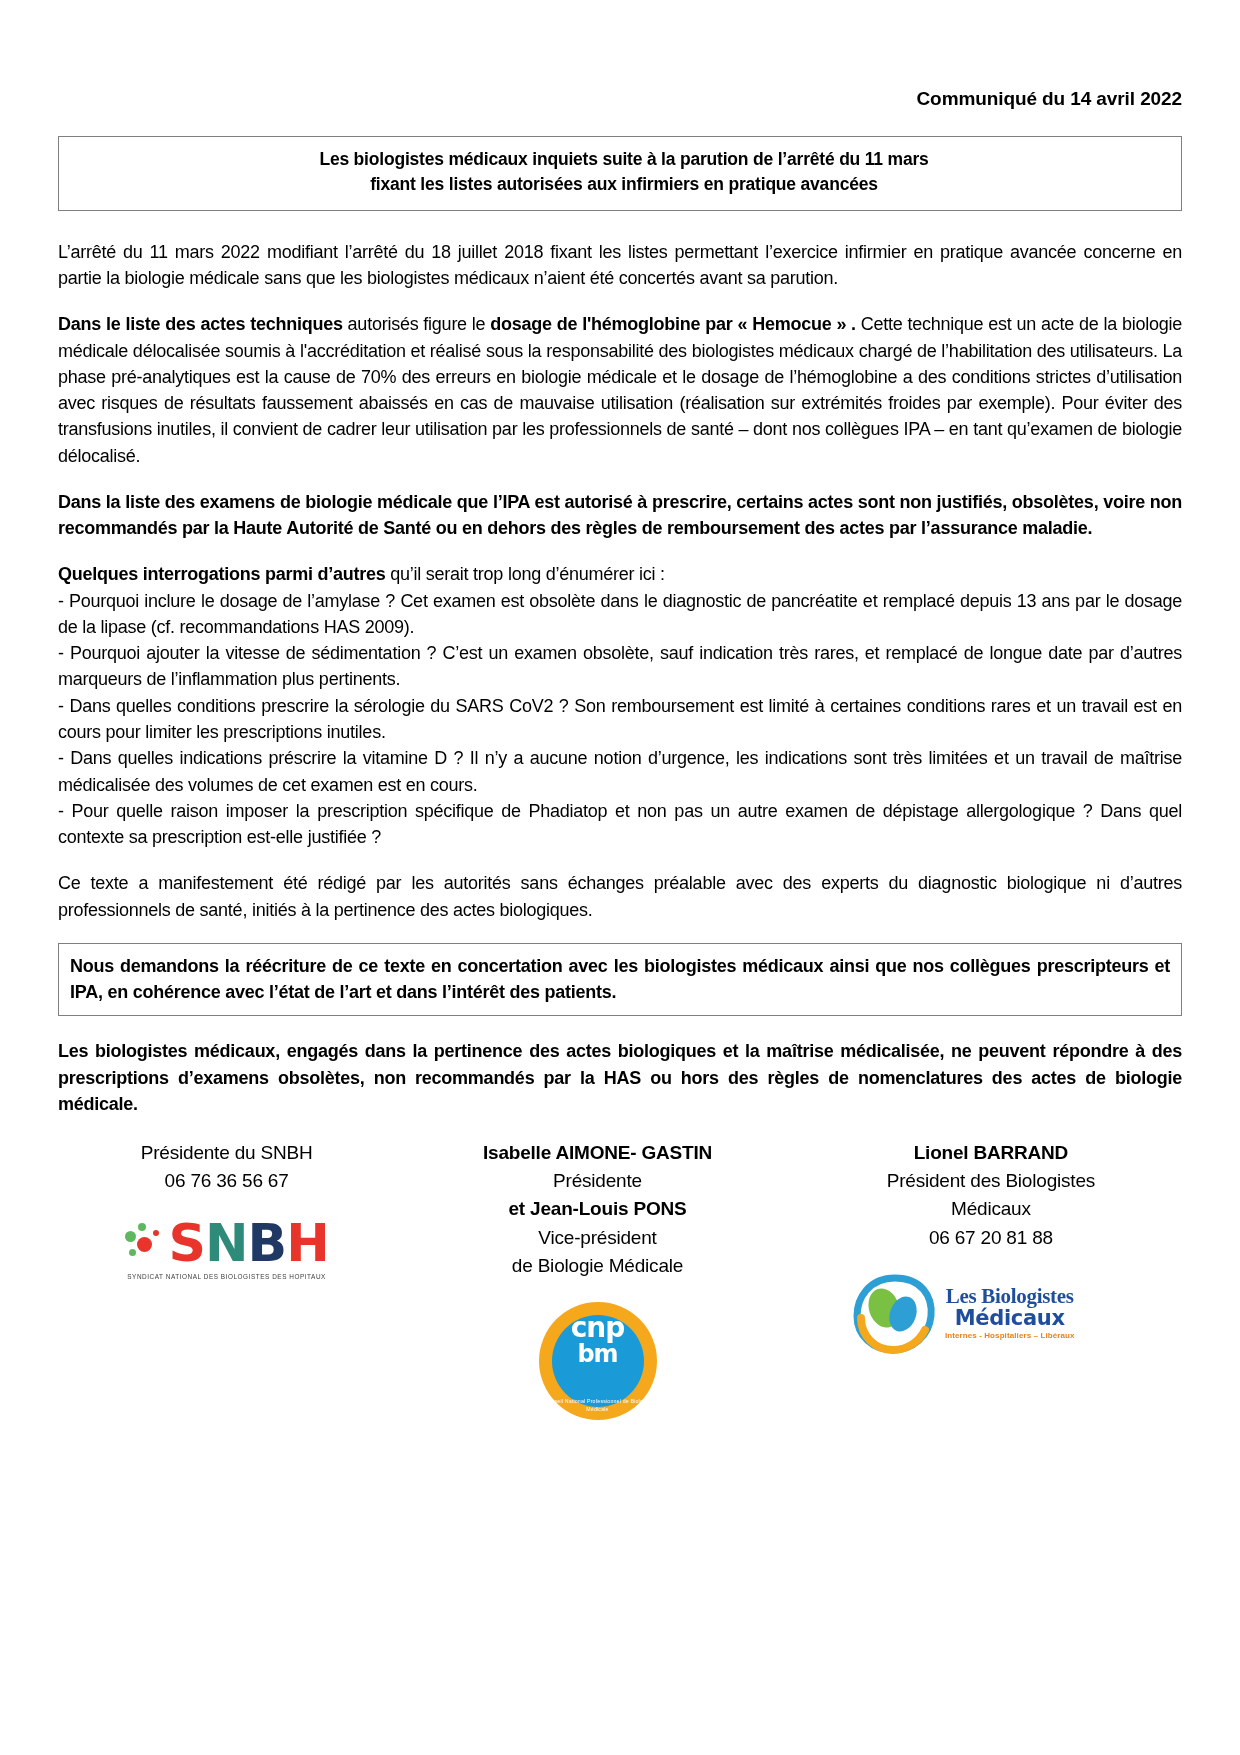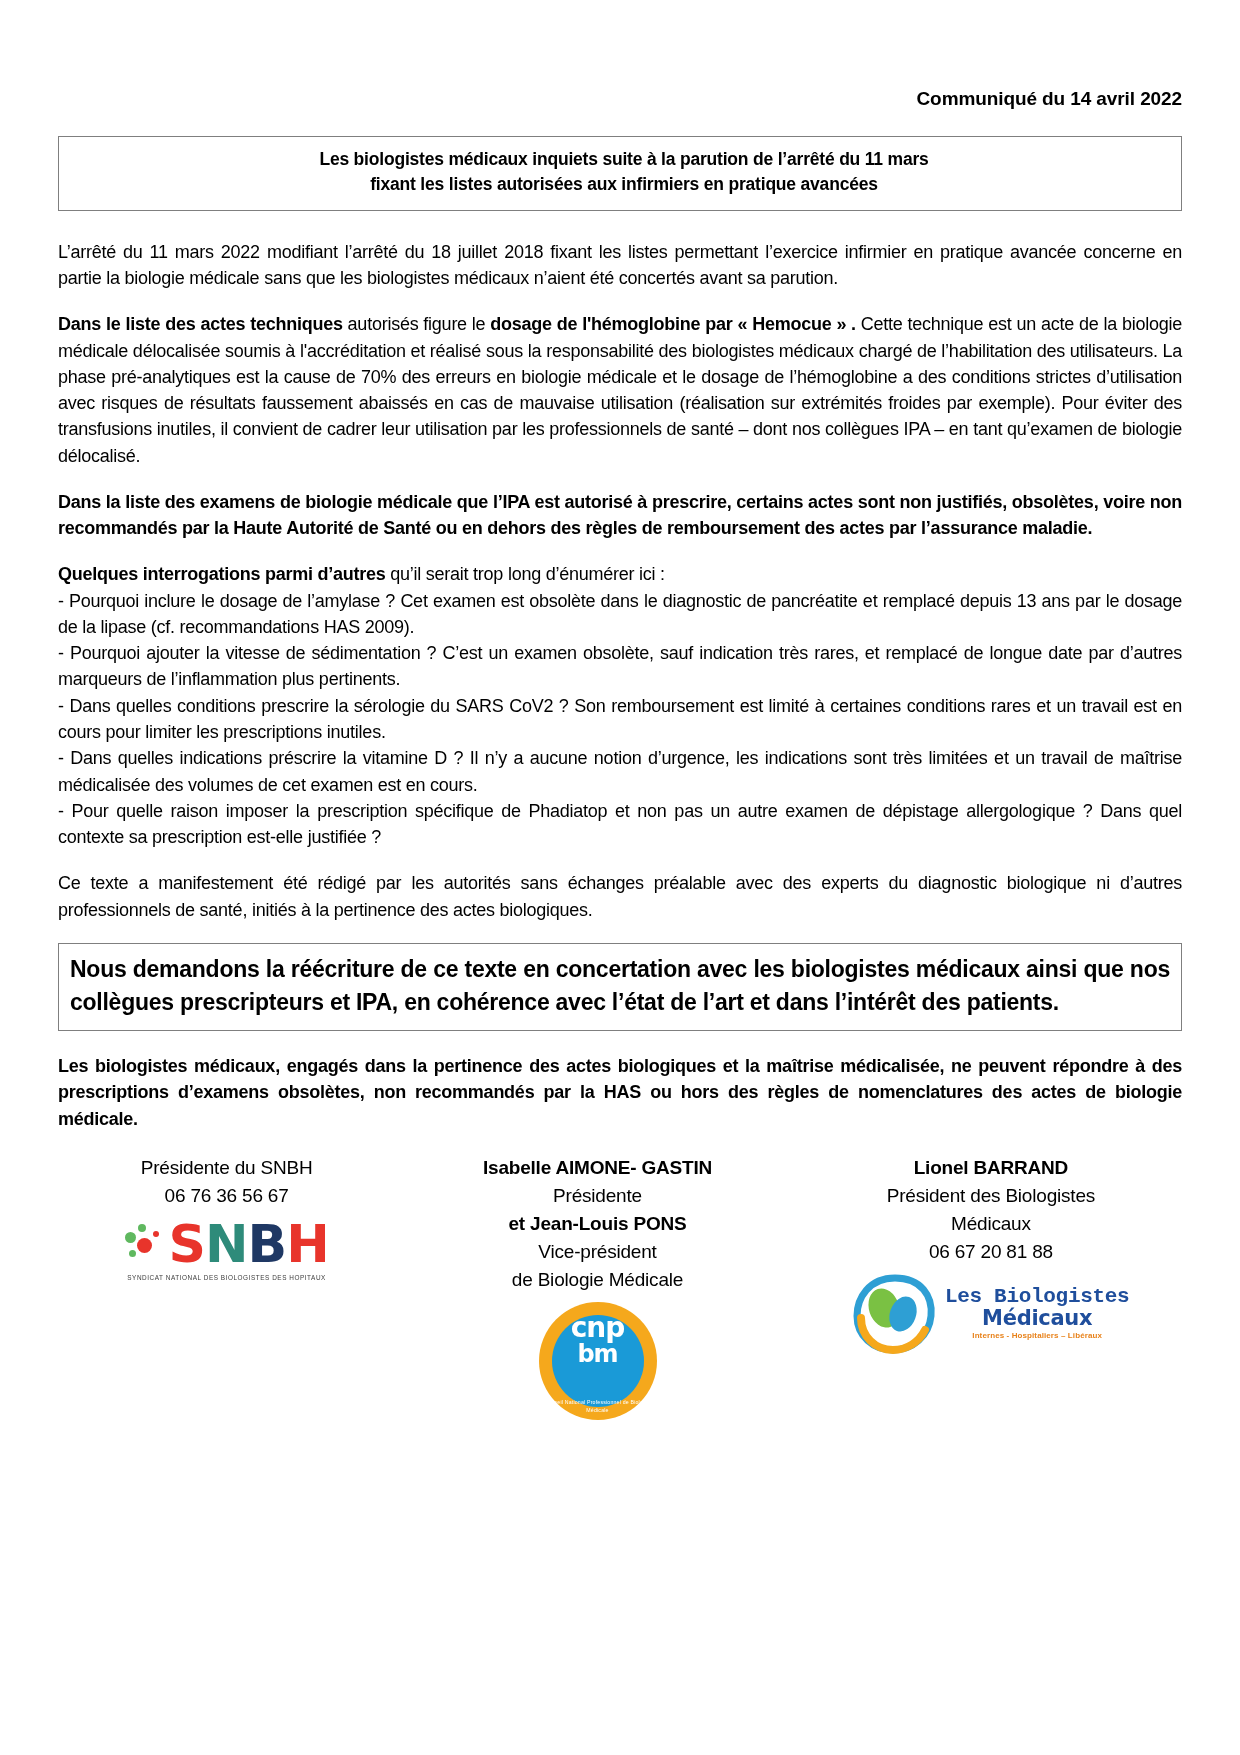--- a/index.html
+++ b/index.html
@@ -54,21 +54,21 @@
     letter-spacing: -0.25px;
   }
   .list-wrap { margin-bottom: 20px; }
   .demand-box {
     border: 1px solid #7f7f7f;
     padding: 9px 11px 10px 11px;
     margin: 6px 0 22px 0;
   }
   .demand-box p {
     font-weight: bold;
-    font-size: 23px;
+    font-size: 18px;
     line-height: 1.46;
     text-align: justify;
     margin: 0;
     letter-spacing: -0.25px;
   }
   p.closing {
     font-weight: bold;
     font-size: 18px;
     line-height: 1.46;
     text-align: justify;
@@ -83,21 +83,21 @@
   .sig-col {
     text-align: center;
     font-size: 19px;
     line-height: 1.48;
     letter-spacing: -0.2px;
   }
   .sig-col.c1 { width: 30%; }
   .sig-col.c2 { width: 36%; }
   .sig-col.c3 { width: 34%; }
   .sig-name { font-weight: bold; }
-  .logo-area { margin-top: 8px; display: flex; justify-content: center; }
+  .logo-area { margin-top: 22px; display: flex; justify-content: center; }
 
   
   .snbh {
     display: flex; flex-direction: column; align-items: center;
     width: 230px;
   }
   .snbh-top { display: flex; align-items: center; }
   .snbh-dots { position: relative; width: 40px; height: 42px; margin-right: 4px; }
   .snbh-dots i { position: absolute; border-radius: 50%; display: block; }
   .snbh-word {
@@ -145,21 +145,21 @@
     letter-spacing: 0.2px;
   }
 
   
   .lbm { display: flex; align-items: center; width: 280px; }
   .lbm-mark { position: relative; width: 86px; height: 80px; flex: none; }
   .lbm-text { margin-left: 8px; }
   .lbm-l1 {
     color: #1f4e9c; font-weight: bold; font-size: 21px; line-height: 21px;
     letter-spacing: -0.3px;
-    font-family: Liberation Mono, monospace;
+    font-family: Liberation Serif, serif;
   }
   .lbm-l2 {
     color: #1f4e9c; font-weight: bold; font-size: 21px; line-height: 22px;
     letter-spacing: -0.3px;
     font-family: "DejaVu Sans", sans-serif;
   }
   .lbm-l3 {
     color: #e8821a; font-weight: bold; font-size: 8px; line-height: 13px;
     letter-spacing: 0.1px;
     white-space: nowrap;

